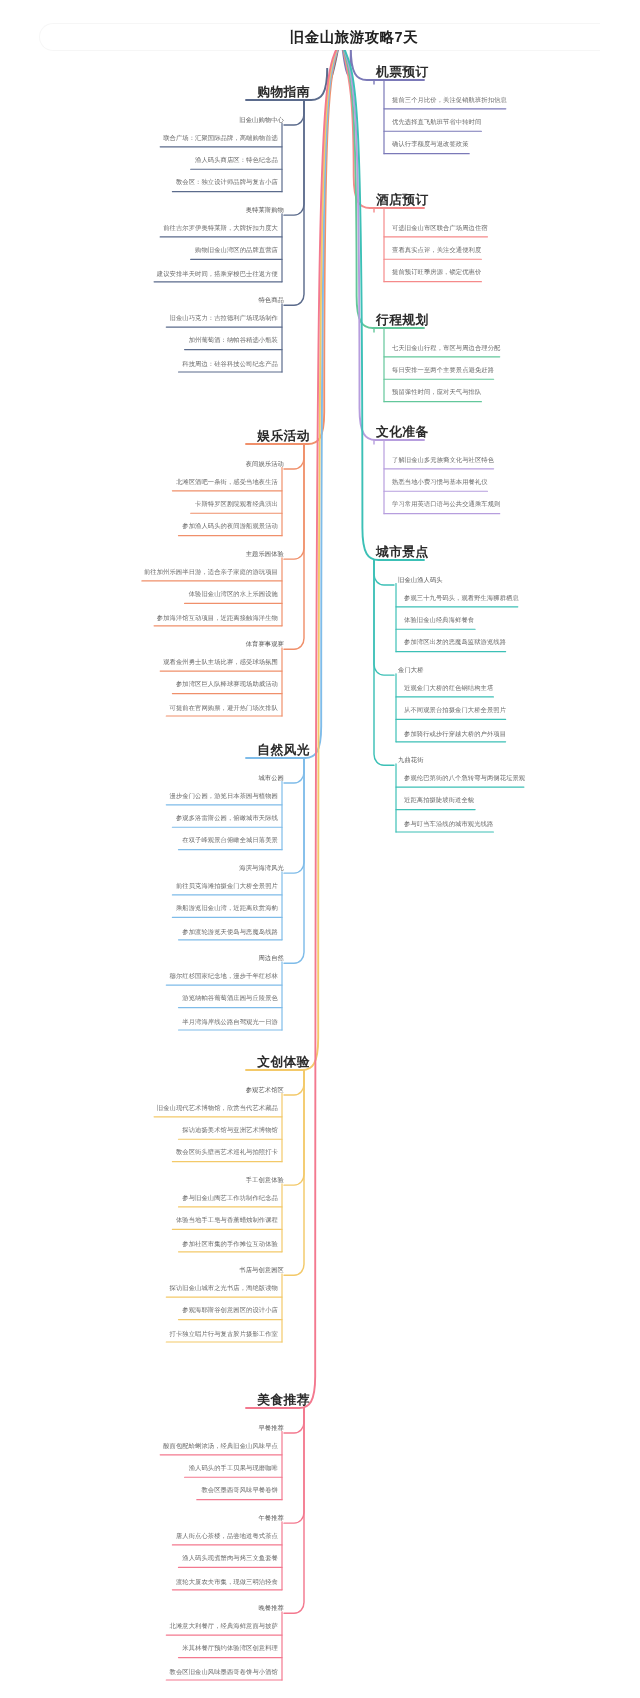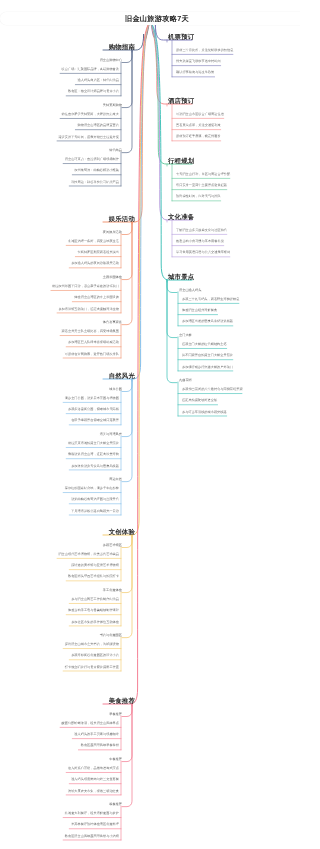--- a/index.html
+++ b/index.html
@@ -1,18 +1,18 @@
 <!DOCTYPE html>
 <html><head>
 <meta charset="utf-8">
 <style>
   html,body{margin:0;padding:0;background:#ffffff;}
   body{width:300px;height:849px;position:relative;overflow:hidden;
        font-family:"Liberation Sans","DejaVu Sans",sans-serif;}
-  #stage{position:absolute;inset:0;width:300px;height:849px;}
+  #stage{position:absolute;inset:0;width:300px;height:849px;margin-left:20px;}
   svg.links{position:absolute;left:0;top:0;width:300px;height:849px;pointer-events:none;}
   .node{position:absolute;white-space:nowrap;line-height:1;}
   .root{font-size:7.2px;font-weight:700;color:#222;background:#fff;
         border-radius:9px;padding:3px 7px;letter-spacing:.3px;
         box-shadow:0 0 0 .5px rgba(0,0,0,.035);}
   .lv1{font-size:6.4px;font-weight:700;color:#2b2b2b;letter-spacing:.2px;padding:1px 2px;}
   .lv2{font-size:3.15px;color:#5a5a5a;letter-spacing:.05px;padding:0 1px;}
   .lv3{font-size:3.15px;color:#6a6a6a;letter-spacing:.05px;padding:0 1px;}
   .rt{text-align:right;}
   .lt{text-align:left;}

